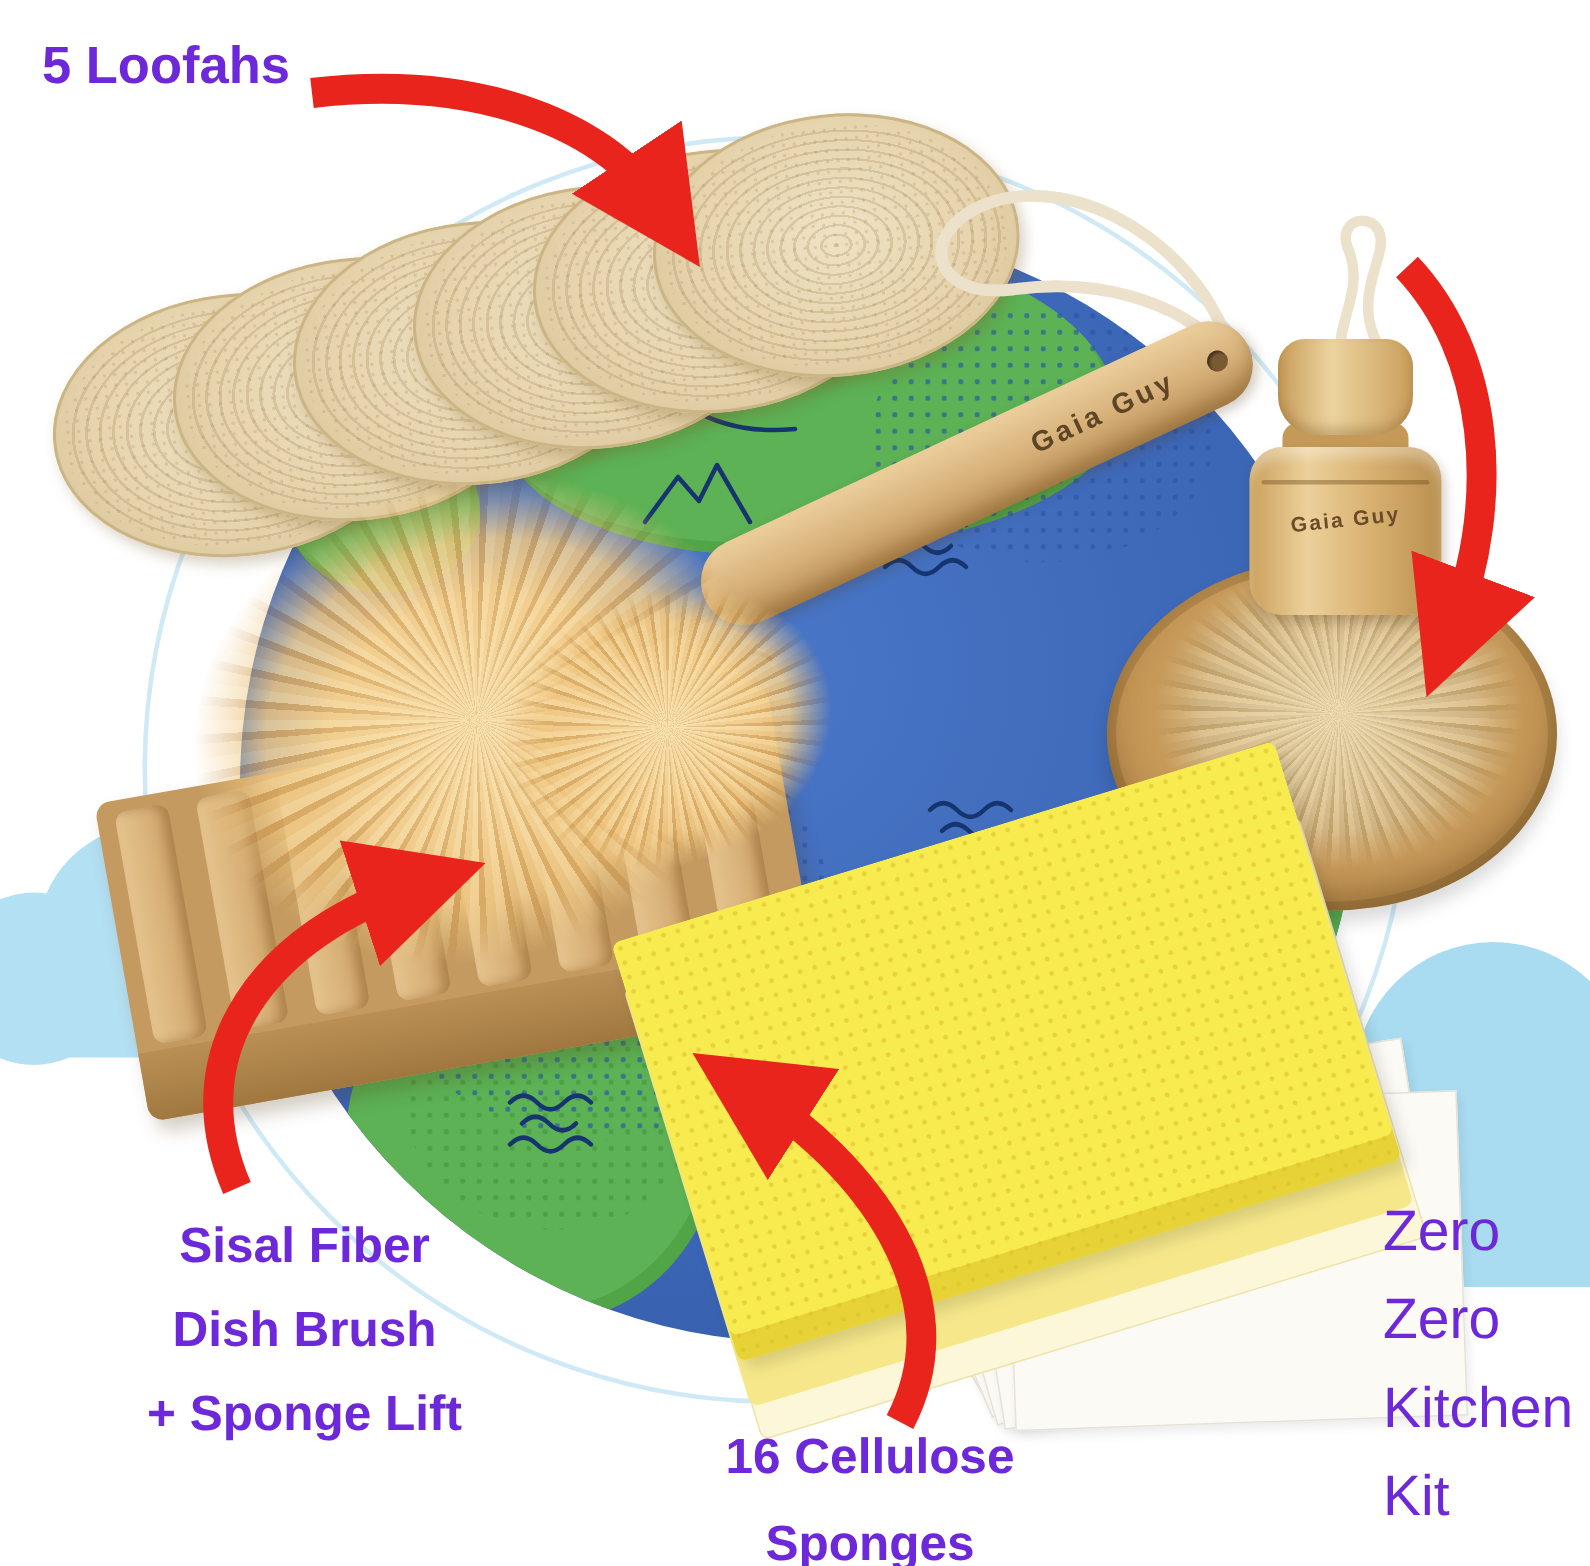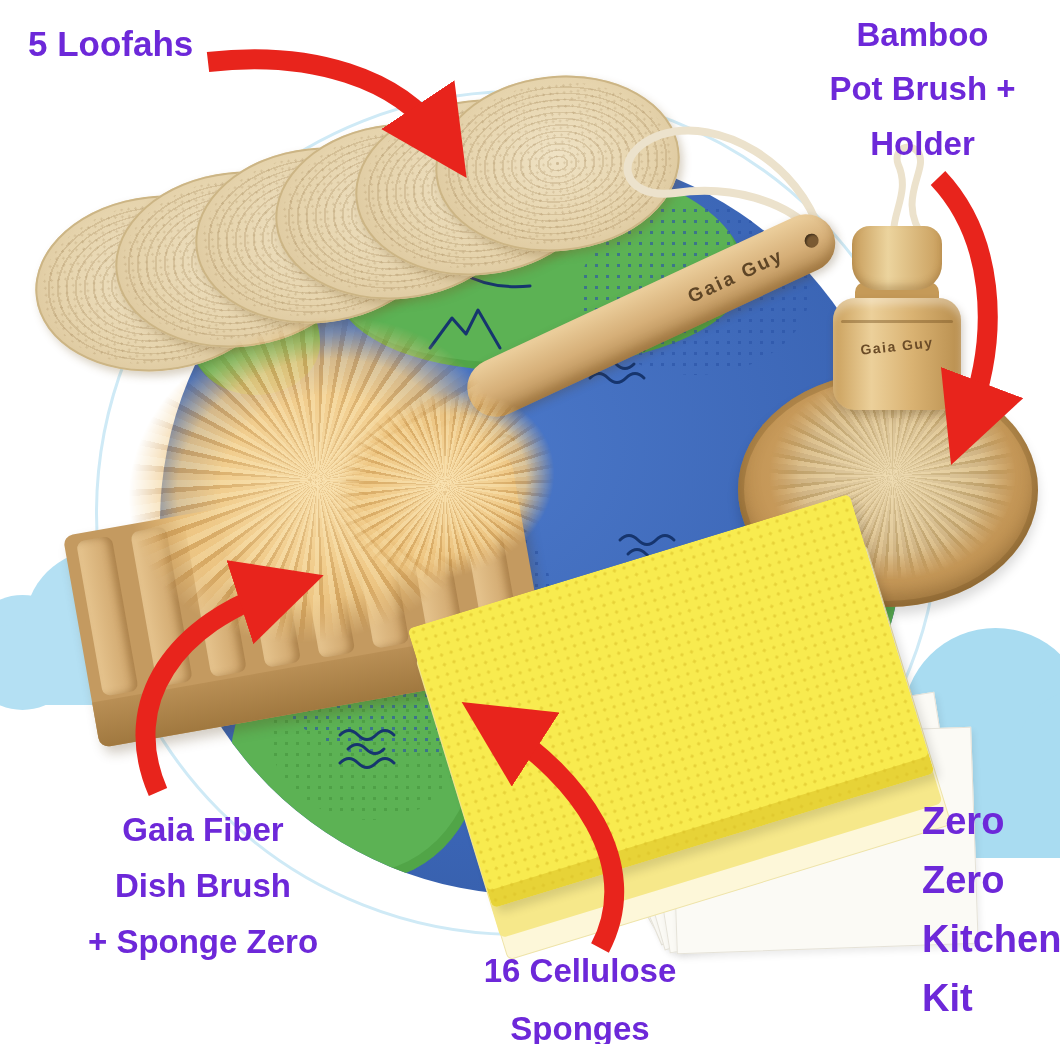--- a/index.html
+++ b/index.html
@@ -233,37 +233,32 @@
       <path d="M938,178 C 992,235 1002,330 968,420" marker-end="url(#ah)"></path>
       <path d="M158,792 C 118,700 178,622 278,590" marker-end="url(#ah)"></path>
       <path d="M600,948 C 645,862 575,775 502,728" marker-end="url(#ah)"></path>
     </g>
   </svg>
 
   <div class="label" style="left:28px;top:24px;font-size:35px;">
     <span class="line">5 Loofahs</span>
   </div>
 
-  <div class="label" style="left:795px;top:8px;width:255px;text-align:center;font-size:33px;line-height:1.65;">
-    <span class="line">Bamboo</span>
-    <span class="line">Pot Brush +</span>
-    <span class="line">Holder</span>
-  </div>
 
   <div class="label" style="left:48px;top:802px;width:310px;text-align:center;font-size:33px;line-height:1.7;">
-    <span class="line">Gaia Fiber</span>
+    <span class="line">Sisal Fiber</span>
     <span class="line">Dish Brush</span>
-    <span class="line">+ Sponge Zero</span>
+    <span class="line">+ Sponge Lift</span>
   </div>
 
   <div class="label" style="left:430px;top:942px;width:300px;text-align:center;font-size:33px;line-height:1.75;">
     <span class="line">16 Cellulose</span>
     <span class="line">Sponges</span>
   </div>
 
-  <div class="label" style="left:922px;top:792px;font-size:38px;font-weight:700;line-height:1.55;">
+  <div class="label" style="left:922px;top:792px;font-size:38px;font-weight:400;line-height:1.55;">
     <span class="line">Zero</span>
     <span class="line">Zero</span>
     <span class="line">Kitchen</span>
     <span class="line">Kit</span>
   </div>
 
 </div>
 
 </body></html>

